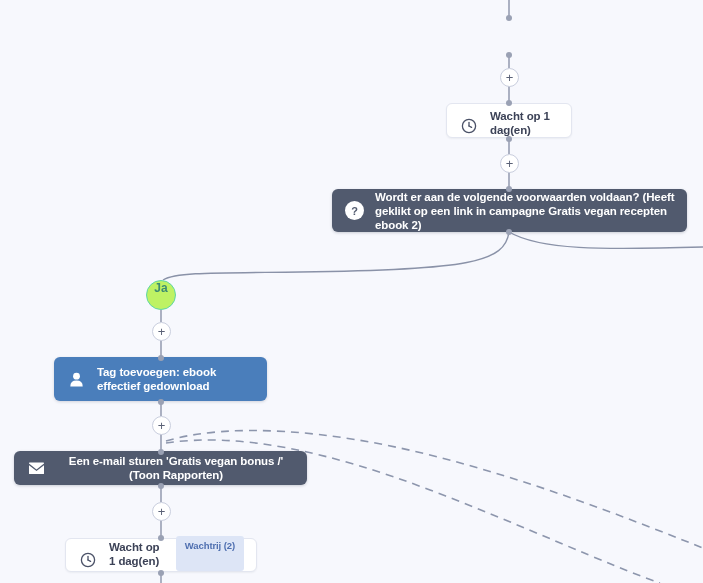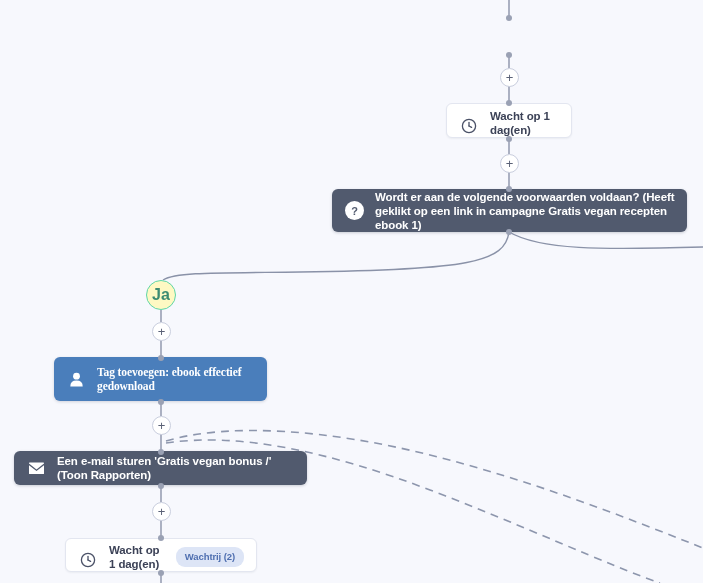--- a/index.html
+++ b/index.html
@@ -60,21 +60,20 @@
   .node.dark {
     background: #515a6e;
     color: #ffffff;
     box-shadow: 0 1px 3px rgba(40,48,70,0.22);
   }
   
   .node.blue {
     background: #4a7ebb;
     color: #ffffff;
     box-shadow: 0 1px 3px rgba(40,48,70,0.18);
-    font-family: Liberation Serif, serif;
   }
   
   .node.white {
     background: #ffffff;
     color: #3c4257;
     border: 1px solid #e3e6f0;
     box-shadow: 0 1px 2px rgba(40,48,70,0.06);
     align-items: flex-end;
   }
   .node.white .label { font-weight: bold; }
@@ -101,27 +100,26 @@
     z-index: 5;
   }
   .plus span { margin-top: -1px; }
 
   
   .branch {
     position: absolute;
     width: 30px;
     height: 30px;
     border-radius: 50%;
-    background: #fef9c3;
+    background: #bef264;
     border: 1.5px solid #5ed6a8;
     box-sizing: border-box;
     display: flex;
-    align-items: center;
     justify-content: center;
-    font-size: 16px;
+    font-size: 12px;
     font-weight: bold;
     color: #3d8c72;
     z-index: 5;
   }
 
   
   .port {
     position: absolute;
     width: 6px;
     height: 6px;
@@ -130,22 +128,22 @@
     z-index: 6;
   }
 
   
   .badge {
     display: inline-block;
     background: #dde5f6;
     color: #4f6fb0;
     font-size: 9.5px;
     font-weight: bold;
-    border-radius: 9px;
-    padding: 3px 9px 3px 9px;
+    border-radius: 3px;
+    padding: 3px 9px 18px 9px;
     margin-left: 8px;
     vertical-align: middle;
     white-space: nowrap;
   }
   .wait-row {
     display: flex;
     align-items: center;
     padding-right: 12px;
   }
 </style>
@@ -217,21 +215,21 @@
     <span>+</span>
   </div>
 
   <div class="node dark" style="left:332px; top:189px; width:355px; height:43px; align-items:center;">
     <span class="icon">
       <svg width="19" height="19" viewBox="0 0 19 19">
         <circle cx="9.5" cy="9.5" r="9.5" fill="#ffffff"></circle>
         <text x="9.5" y="13.6" text-anchor="middle" font-family="Liberation Sans, sans-serif" font-size="11" font-weight="bold" fill="#515a6e">?</text>
       </svg>
     </span>
-    <span class="label">Wordt er aan de volgende voorwaarden voldaan? (Heeft geklikt op een link in campagne Gratis vegan recepten ebook 1)</span>
+    <span class="label">Wordt er aan de volgende voorwaarden voldaan? (Heeft geklikt op een link in campagne Gratis vegan recepten ebook 2)</span>
   </div>
 
   <div class="branch" style="left:146px; top:280px;">
     <span>Ja</span>
   </div>
 
   <div class="plus" style="left:152px; top:322px;">
     <span>+</span>
   </div>
 
@@ -242,21 +240,21 @@
         <path d="M1.3 14.4 Q1.3 8.6 7.5 8.6 Q13.7 8.6 13.7 14.4 Z" fill="#ffffff"></path>
       </svg>
     </span>
     <span class="label">Tag toevoegen: ebook effectief gedownload</span>
   </div>
 
   <div class="plus" style="left:152px; top:416px;">
     <span>+</span>
   </div>
 
-  <div class="node dark" style="left:14px; top:451px; width:293px; height:34px;">
+  <div class="node dark" style="left:14px; top:451px; width:293px; height:34px;text-align:center;">
     <span class="icon">
       <svg width="17" height="13" viewBox="0 0 17 13">
         <path d="M1 1.6 L8.5 7.6 L16 1.6 L16 1 Q16 0.4 15.4 0.4 L1.6 0.4 Q1 0.4 1 1 Z" fill="#ffffff"></path>
         <path d="M1 3.2 L1 11.4 Q1 12 1.6 12 L15.4 12 Q16 12 16 11.4 L16 3.2 L8.5 9.1 Z" fill="#ffffff"></path>
       </svg>
     </span>
     <span class="label">Een e-mail sturen 'Gratis vegan bonus /' (Toon Rapporten)</span>
   </div>
 
   <div class="plus" style="left:152px; top:502px;">

